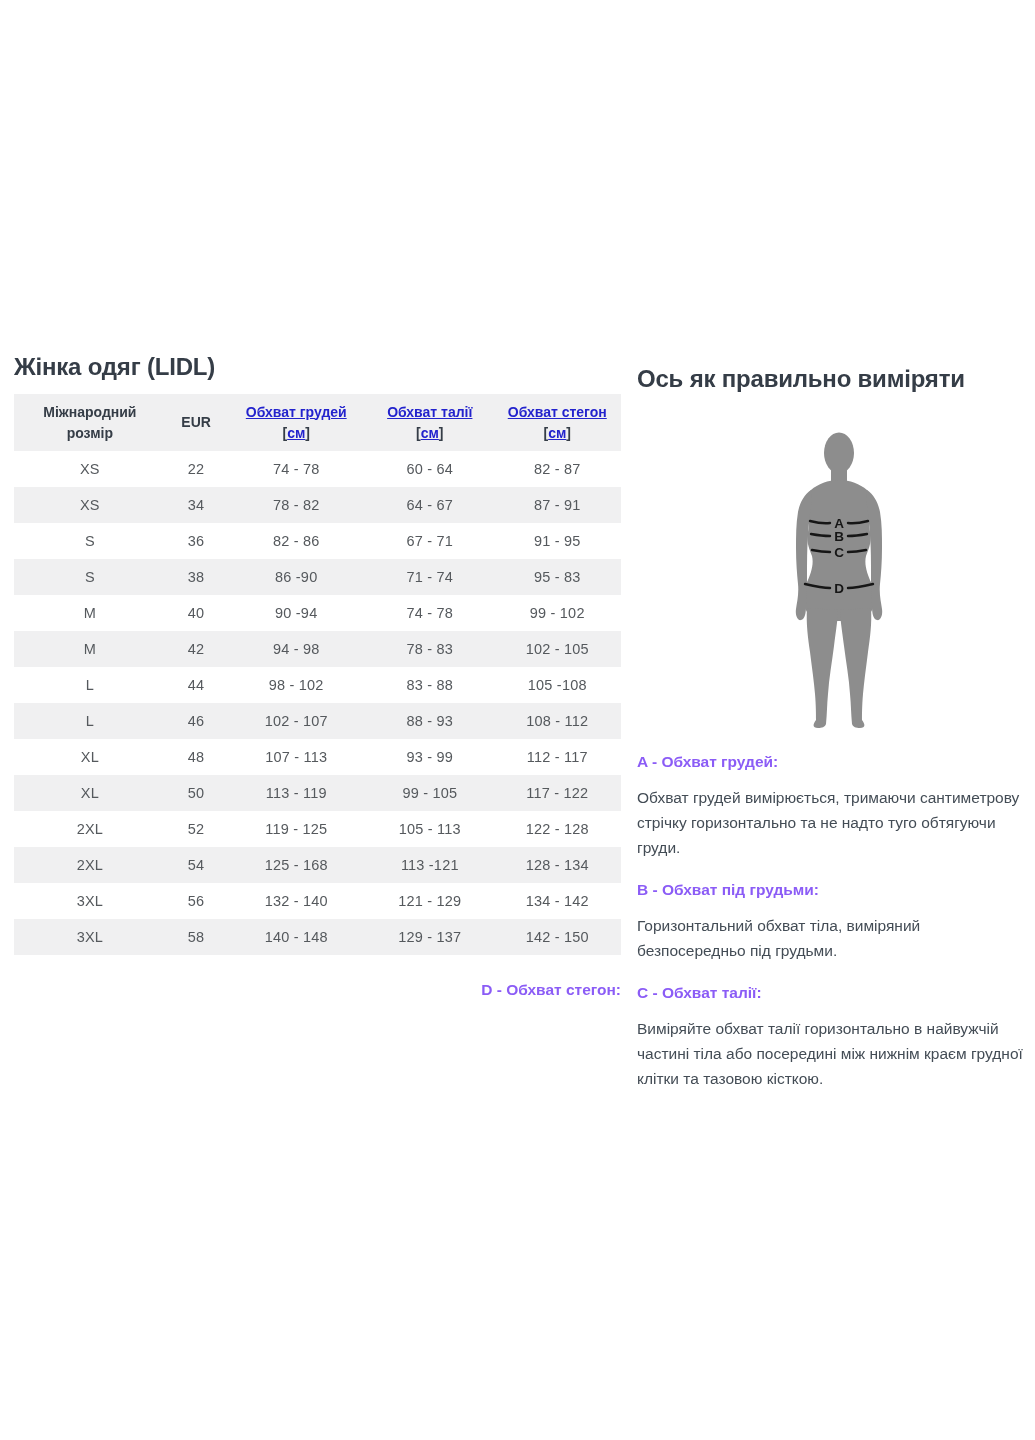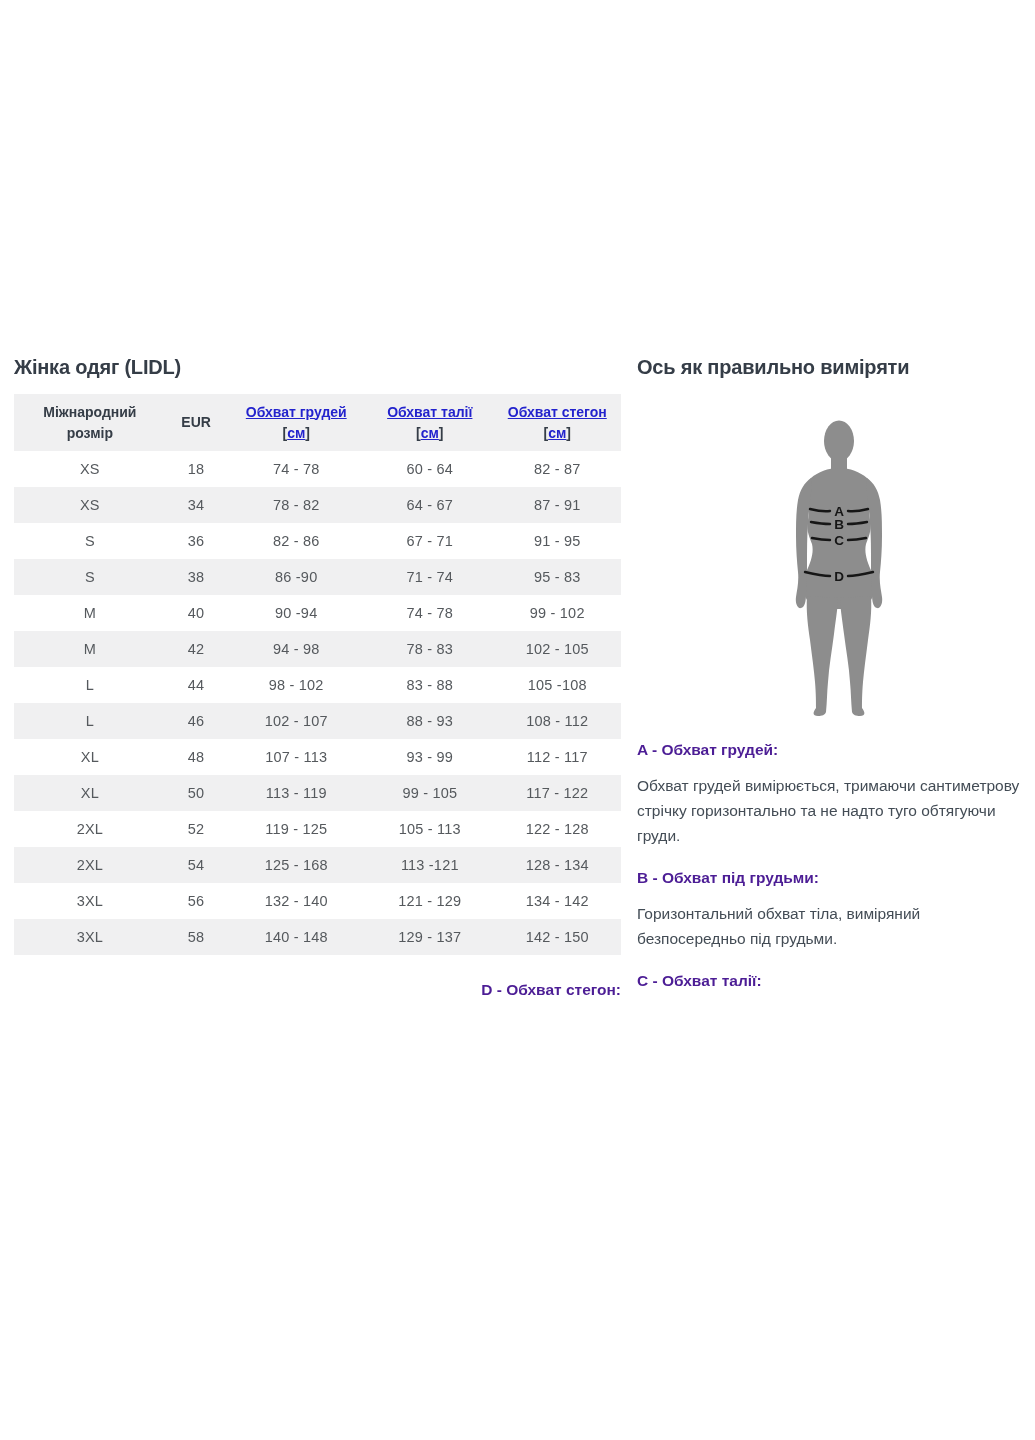--- a/index.html
+++ b/index.html
@@ -4,24 +4,24 @@
 <style>
   html, body { margin: 0; padding: 0; }
   body {
     width: 1035px; height: 1440px;
     background: #ffffff;
     font-family: "Liberation Sans", sans-serif;
     position: relative;
     overflow: hidden;
   }
   .left-col  { position: absolute; left: 14px;  top: 352px; width: 607px; }
-  .right-col { position: absolute; left: 637px; top: 352px; width: 388px; }
+  .right-col { position: absolute; left: 637px; top: 364px; width: 388px; }
 
   .page-title {
-    font-size: 20px; font-weight: 700; color: #353d47;
+    font-size: 24px; font-weight: 700; color: #353d47;
     margin: 0 0 11px 0; letter-spacing: -0.2px; line-height: 30px;
   }
 
   
   table.size-table { width: 100%; border-collapse: collapse; table-layout: fixed; margin-top: 12px; }
   table.size-table thead th {
     background: #f0f0f1; height: 57px;
     font-size: 14px; font-weight: 700; color: #353d47;
     text-align: center; vertical-align: middle; line-height: 21px; padding: 0;
   }
@@ -32,21 +32,21 @@
   }
   .unit-bracket { color: #353d47; font-weight: 700; }
   table.size-table tbody td {
     height: 36px; text-align: center; vertical-align: middle;
     font-size: 14.5px; color: #55595d; padding: 0; letter-spacing: 0.2px;
   }
   tr.striped { background: #f0f0f1; }
 
   
   .section-heading {
-    font-size: 15.5px; font-weight: 700; color: #4c1d95;
+    font-size: 15.5px; font-weight: 700; color: #8b5cf6;
     margin: 20px 0 13px 0; line-height: 20px;
   }
   .left-col .section-heading { margin-top: 25px; text-align: right; }
   .section-text {
     font-size: 15.5px; color: #434c55; line-height: 25px; margin: 0;
   }
 
   
   .figure-wrap { width: 160px; margin: 38px 0 0 122px; height: 300px; }
   .figure-wrap svg { display: block; }
@@ -76,21 +76,21 @@
         </th>
         <th class="col-hips">
           <a class="header-link">Обхват стегон</a><br>
           <span class="unit-bracket">[</span><a class="unit-link">см</a><span class="unit-bracket">]</span>
         </th>
       </tr>
     </thead>
     <tbody>
         <tr>
           <td>XS</td>
-          <td>18</td>
+          <td>22</td>
           <td>74 - 78</td>
           <td>60 - 64</td>
           <td>82 - 87</td>
         </tr>
         <tr class="striped">
           <td>XS</td>
           <td>34</td>
           <td>78 - 82</td>
           <td>64 - 67</td>
           <td>87 - 91</td>
@@ -219,14 +219,15 @@
   </div>
 
   <div class="sections-wrap">
     <div class="section-heading">A - Обхват грудей:</div>
     <p class="section-text">Обхват грудей вимірюється, тримаючи сантиметрову стрічку горизонтально та не надто туго обтягуючи груди.</p>
 
     <div class="section-heading">B - Обхват під грудьми:</div>
     <p class="section-text">Горизонтальний обхват тіла, виміряний безпосередньо під грудьми.</p>
 
     <div class="section-heading">C - Обхват талії:</div>
+    <p class="section-text">Виміряйте обхват талії горизонтально в найвужчій частині тіла або посередині між нижнім краєм грудної клітки та тазовою кісткою.</p>
   </div>
 </div>
 
 </body></html>

